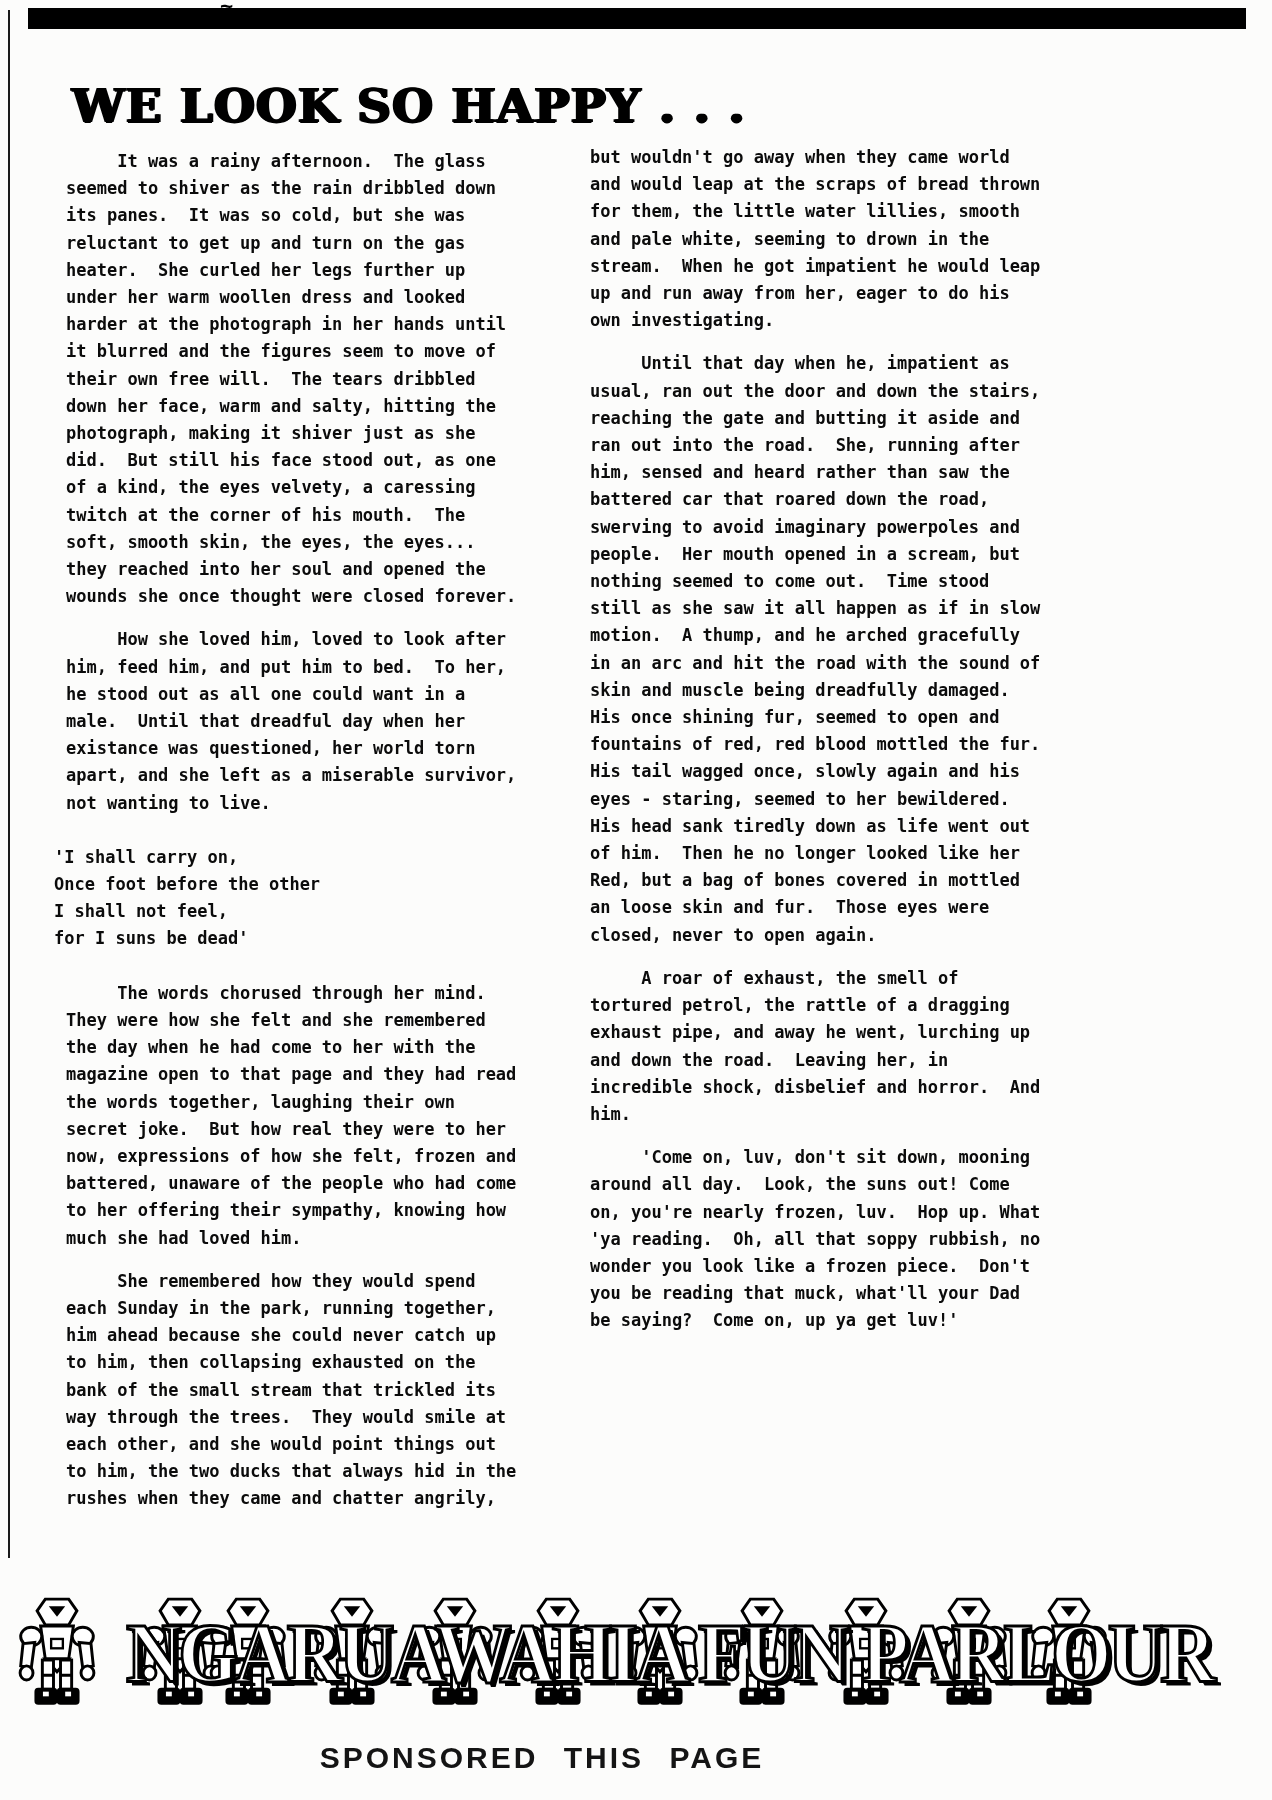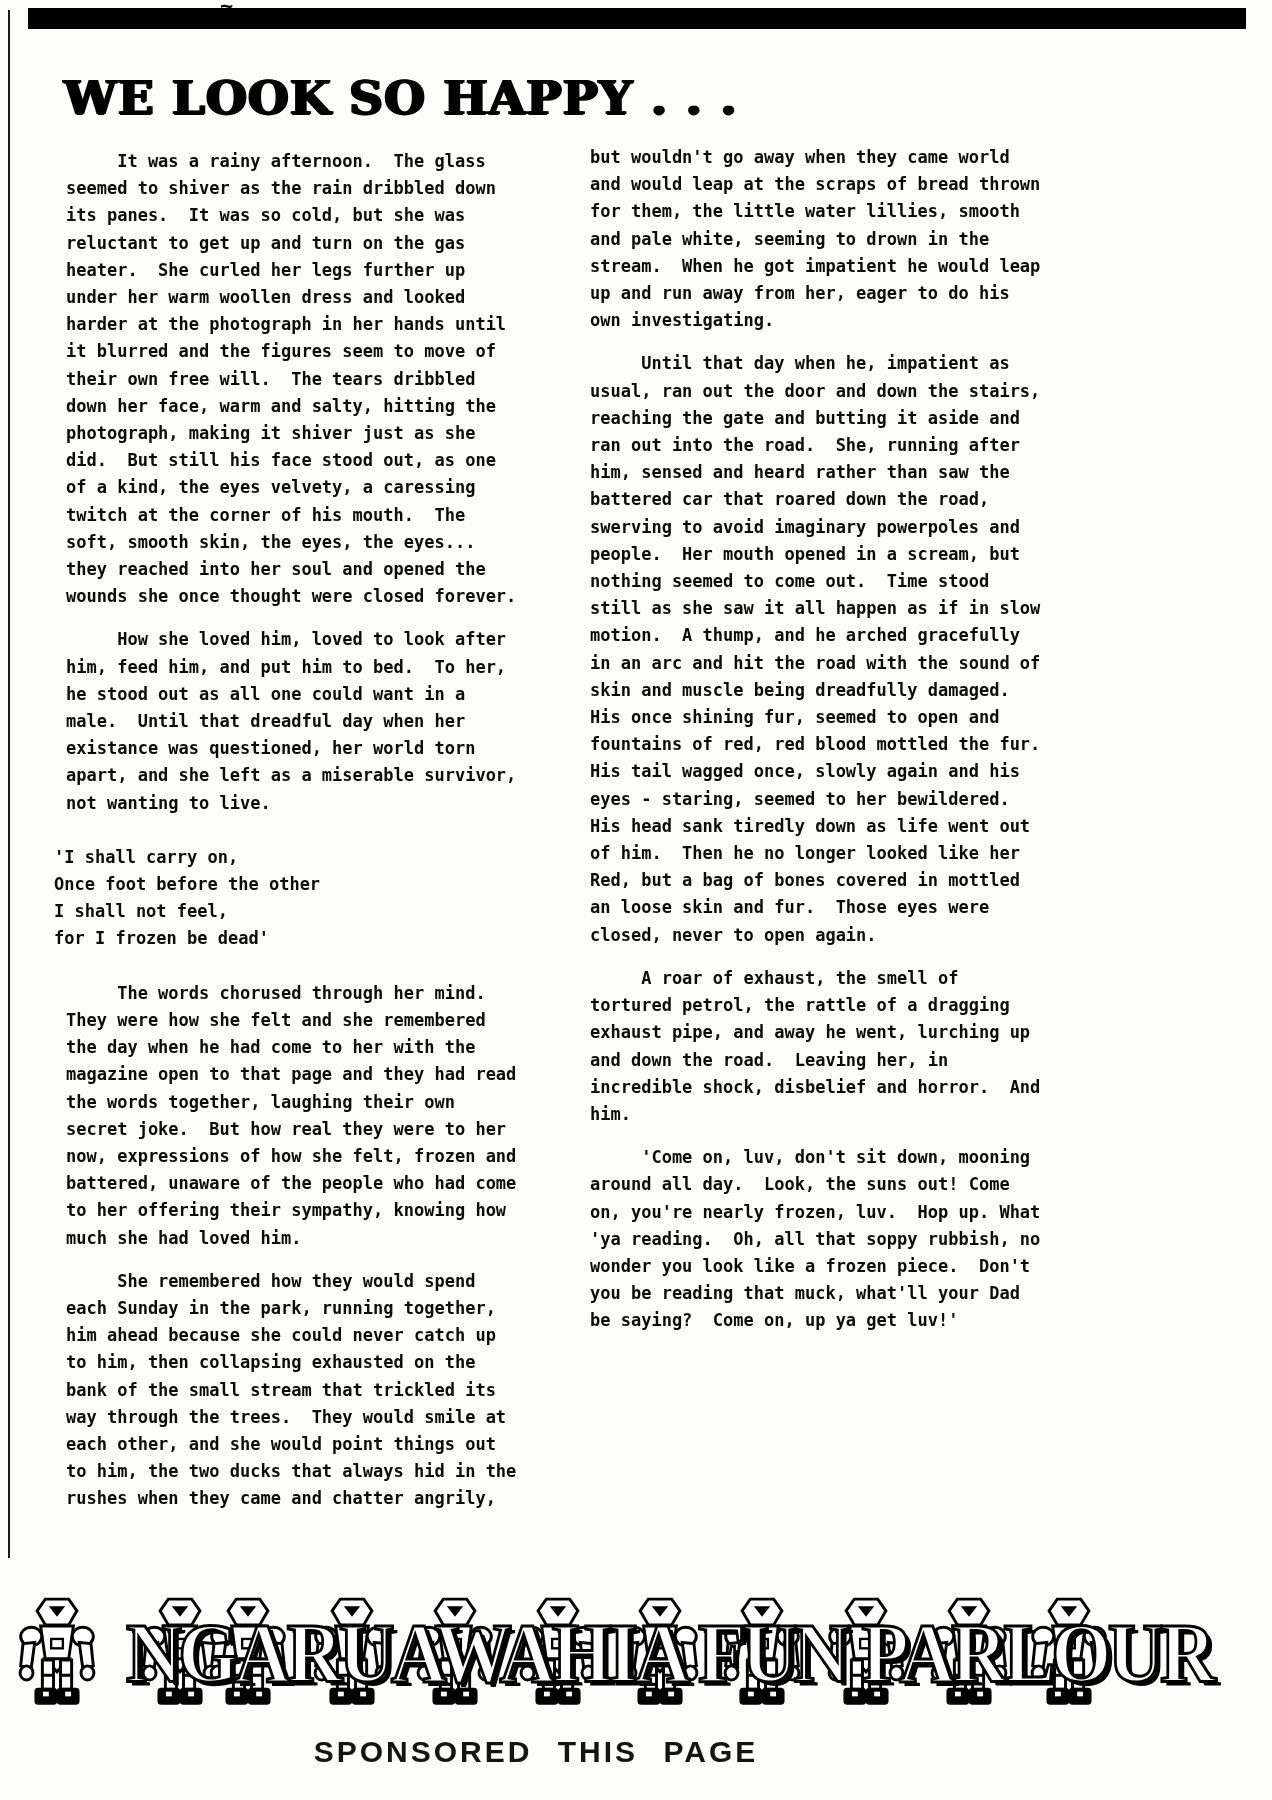--- a/index.html
+++ b/index.html
@@ -10,21 +10,21 @@
     overflow:hidden;
     color:#0a0a0a;
   }
   
   .top-rule{position:absolute;left:28px;right:26px;top:8px;height:21px;background:#000;}
   .tilde{position:absolute;left:220px;top:-7px;font:700 22px "DejaVu Sans Mono",monospace;color:#000;}
   .left-rule{position:absolute;left:8px;top:10px;width:2px;height:1548px;background:#1a1a1a;}
 
   
   .title{
-    position:absolute;left:56px;top:62px;margin:8px;
+    position:absolute;left:56px;top:62px;margin:16px;
     font-family:"DejaVu Serif",serif;
     font-weight:900;
     font-size:47px;
     letter-spacing:1px;
     white-space:nowrap;
     color:#000;
     text-shadow:1.4px 0 0 #000,-1.4px 0 0 #000,0 1px 0 #000;
   }
 
   
@@ -52,21 +52,21 @@
     letter-spacing:-4px;
     white-space:nowrap;
     color:#fff;
     -webkit-text-stroke:3px #000;
     text-shadow:5px 4px 0 #000;
     transform:scaleX(0.92);
     transform-origin:left center;
   }
   .sponsored{
     position:absolute;left:0;top:152px;width:1070px;
-    text-align:center;margin:1px;
+    text-align:center;margin:7px;
     font-family:"Liberation Sans",sans-serif;
     font-weight:700;
     font-size:30px;
     letter-spacing:3px;word-spacing:14px;
     color:#141414;
   }
 </style>
 </head>
 <body>
 
@@ -74,21 +74,21 @@
 
   <div class="top-rule"></div>
   <span class="tilde">~</span>
   <div class="left-rule"></div>
 
   <h1 class="title">WE LOOK SO HAPPY . . .</h1>
 
   <div class="col col-left" id="col-left">
       <p class="para indent">It was a rainy afternoon.  The glass seemed to shiver as the rain dribbled down its panes.  It was so cold, but she was reluctant to get up and turn on the gas heater.  She curled her legs further up under her warm woollen dress and looked harder at the photograph in her hands until it blurred and the figures seem to move of their own free will.  The tears dribbled down her face, warm and salty, hitting the photograph, making it shiver just as she did.  But still his face stood out, as one of a kind, the eyes velvety, a caressing twitch at the corner of his mouth.  The soft, smooth skin, the eyes, the eyes... they reached into her soul and opened the wounds she once thought were closed forever.</p>
       <p class="para indent">How she loved him, loved to look after him, feed him, and put him to bed.  To her, he stood out as all one could want in a male.  Until that dreadful day when her existance was questioned, her world torn apart, and she left as a miserable survivor, not wanting to live.</p>
-      <div class="poem"><div>'I shall carry on,</div><div>Once foot before the other</div><div>I shall not feel,</div><div>for I frozen be dead'</div></div>
+      <div class="poem"><div>'I shall carry on,</div><div>Once foot before the other</div><div>I shall not feel,</div><div>for I suns be dead'</div></div>
       <p class="para indent">The words chorused through her mind. They were how she felt and she remembered the day when he had come to her with the magazine open to that page and they had read the words together, laughing their own secret joke.  But how real they were to her now, expressions of how she felt, frozen and battered, unaware of the people who had come to her offering their sympathy, knowing how much she had loved him.</p>
       <p class="para indent">She remembered how they would spend each Sunday in the park, running together, him ahead because she could never catch up to him, then collapsing exhausted on the bank of the small stream that trickled its way through the trees.  They would smile at each other, and she would point things out to him, the two ducks that always hid in the rushes when they came and chatter angrily,</p>
     </div>
   <div class="col col-right" id="col-right">
       <p class="para">but wouldn't go away when they came world and would leap at the scraps of bread thrown for them, the little water lillies, smooth and pale white, seeming to drown in the stream.  When he got impatient he would leap up and run away from her, eager to do his own investigating.</p>
       <p class="para indent">Until that day when he, impatient as usual, ran out the door and down the stairs, reaching the gate and butting it aside and ran out into the road.  She, running after him, sensed and heard rather than saw the battered car that roared down the road, swerving to avoid imaginary powerpoles and people.  Her mouth opened in a scream, but nothing seemed to come out.  Time stood still as she saw it all happen as if in slow motion.  A thump, and he arched gracefully in an arc and hit the road with the sound of skin and muscle being dreadfully damaged. His once shining fur, seemed to open and fountains of red, red blood mottled the fur. His tail wagged once, slowly again and his eyes - staring, seemed to her bewildered. His head sank tiredly down as life went out of him.  Then he no longer looked like her Red, but a bag of bones covered in mottled an loose skin and fur.  Those eyes were closed, never to open again.</p>
       <p class="para indent">A roar of exhaust, the smell of tortured petrol, the rattle of a dragging exhaust pipe, and away he went, lurching up and down the road.  Leaving her, in incredible shock, disbelief and horror.  And him.</p>
       <p class="para indent">'Come on, luv, don't sit down, mooning around all day.  Look, the suns out! Come on, you're nearly frozen, luv.  Hop up. What 'ya reading.  Oh, all that soppy rubbish, no wonder you look like a frozen piece.  Don't you be reading that muck, what'll your Dad be saying?  Come on, up ya get luv!'</p>
     </div>
 

